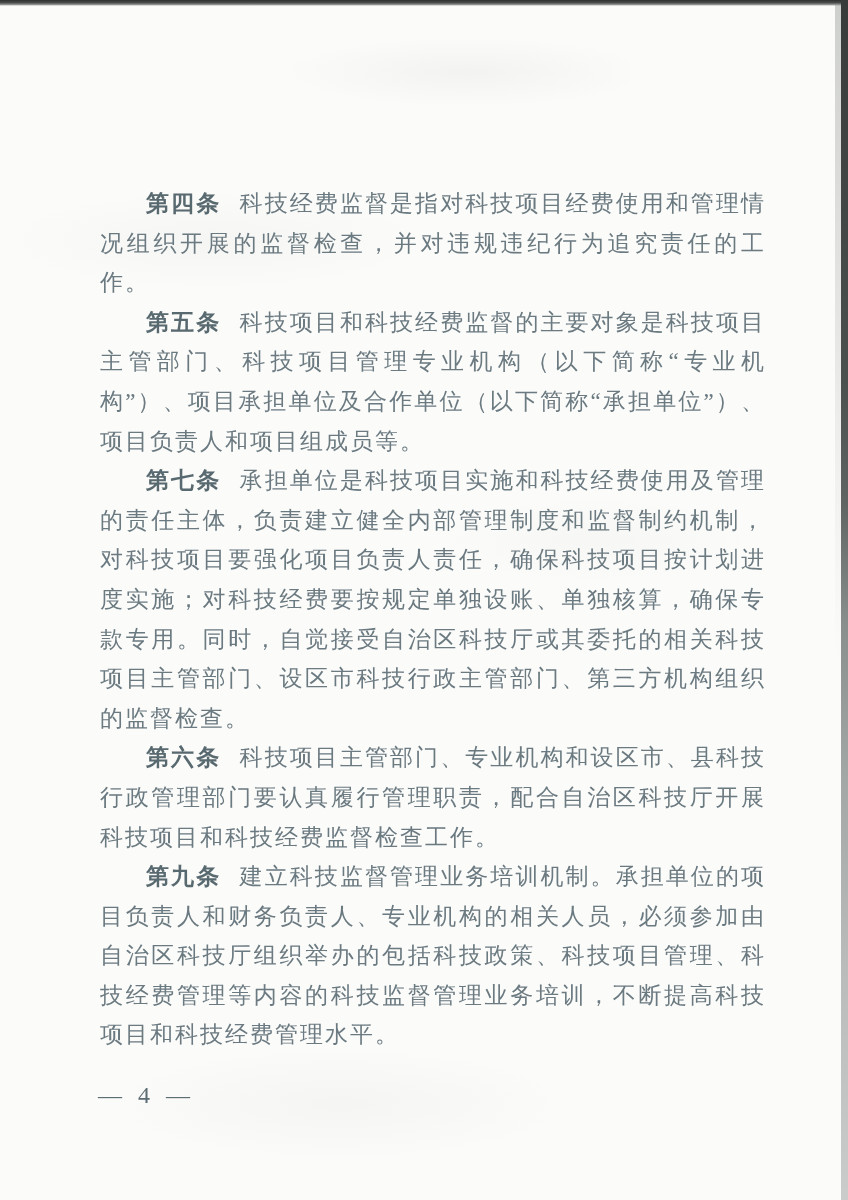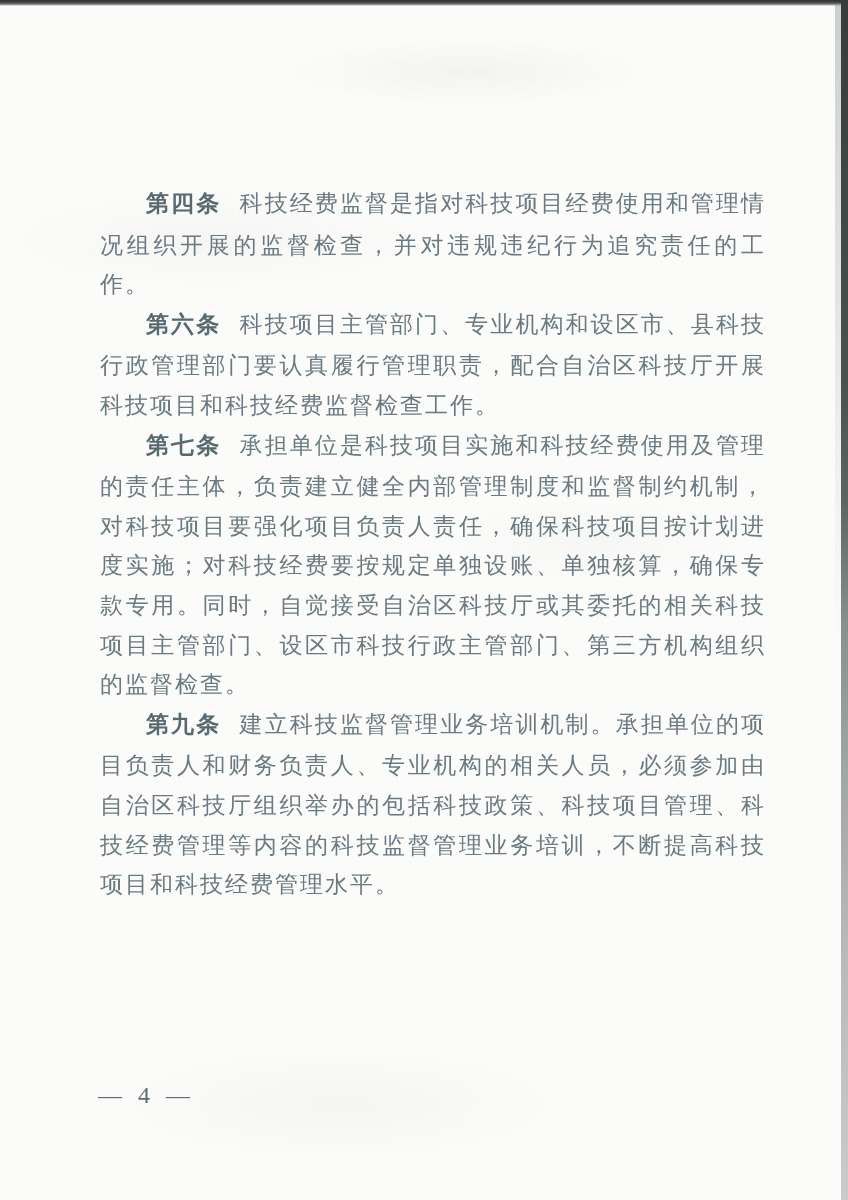--- a/index.html
+++ b/index.html
@@ -60,21 +60,21 @@
     padding: 0;
     font-size: 23px;
     line-height: 39.6px;
     letter-spacing: 2px;
     color: #6b7a81;
     text-align: justify;
     text-justify: inter-character;
     text-indent: 2em;
   }
   .article-number {
-    font-family: Liberation Mono, monospace;
+    font-family: Liberation Sans, sans-serif;
     font-weight: bold;
     color: #58696f;
     margin-right: 0.8em;
     margin-top: 36px;
   }
   .page-footer {
     position: absolute;
     left: 98px;
     top: 1082px;
     font-size: 24px;
@@ -91,27 +91,30 @@
   <div class="scan-edge-top"></div>
   <div class="scan-edge-right-soft"></div>
   <div class="scan-edge-right"></div>
 
   <div class="content">
 
     <p class="para">
       <span class="article-number">第四条</span><span>科技经费监督是指对科技项目经费使用和管理情况组织开展的监督检查，并对违规违纪行为追究责任的工作。</span>
     </p>
 
-
     <p class="para">
-      <span class="article-number">第六条</span><span>科技项目主管部门、专业机构和设区市、县科技行政管理部门要认真履行管理职责，配合自治区科技厅开展科技项目和科技经费监督检查工作。</span>
+      <span class="article-number">第五条</span><span>科技项目和科技经费监督的主要对象是科技项目主管部门、科技项目管理专业机构（以下简称“专业机构”）、项目承担单位及合作单位（以下简称“承担单位”）、项目负责人和项目组成员等。</span>
     </p>
 
     <p class="para">
       <span class="article-number">第七条</span><span>承担单位是科技项目实施和科技经费使用及管理的责任主体，负责建立健全内部管理制度和监督制约机制，对科技项目要强化项目负责人责任，确保科技项目按计划进度实施；对科技经费要按规定单独设账、单独核算，确保专款专用。同时，自觉接受自治区科技厅或其委托的相关科技项目主管部门、设区市科技行政主管部门、第三方机构组织的监督检查。</span>
+    </p>
+
+    <p class="para">
+      <span class="article-number">第六条</span><span>科技项目主管部门、专业机构和设区市、县科技行政管理部门要认真履行管理职责，配合自治区科技厅开展科技项目和科技经费监督检查工作。</span>
     </p>
 
 
     <p class="para">
       <span class="article-number">第九条</span><span>建立科技监督管理业务培训机制。承担单位的项目负责人和财务负责人、专业机构的相关人员，必须参加由自治区科技厅组织举办的包括科技政策、科技项目管理、科技经费管理等内容的科技监督管理业务培训，不断提高科技项目和科技经费管理水平。</span>
     </p>
 
   </div>
 
   <div class="page-footer">— 4 —</div>

